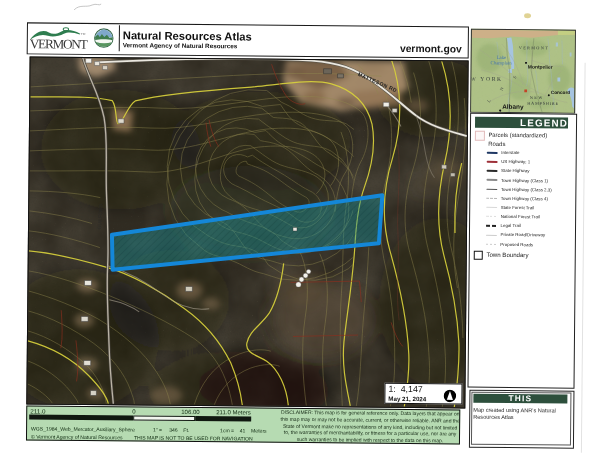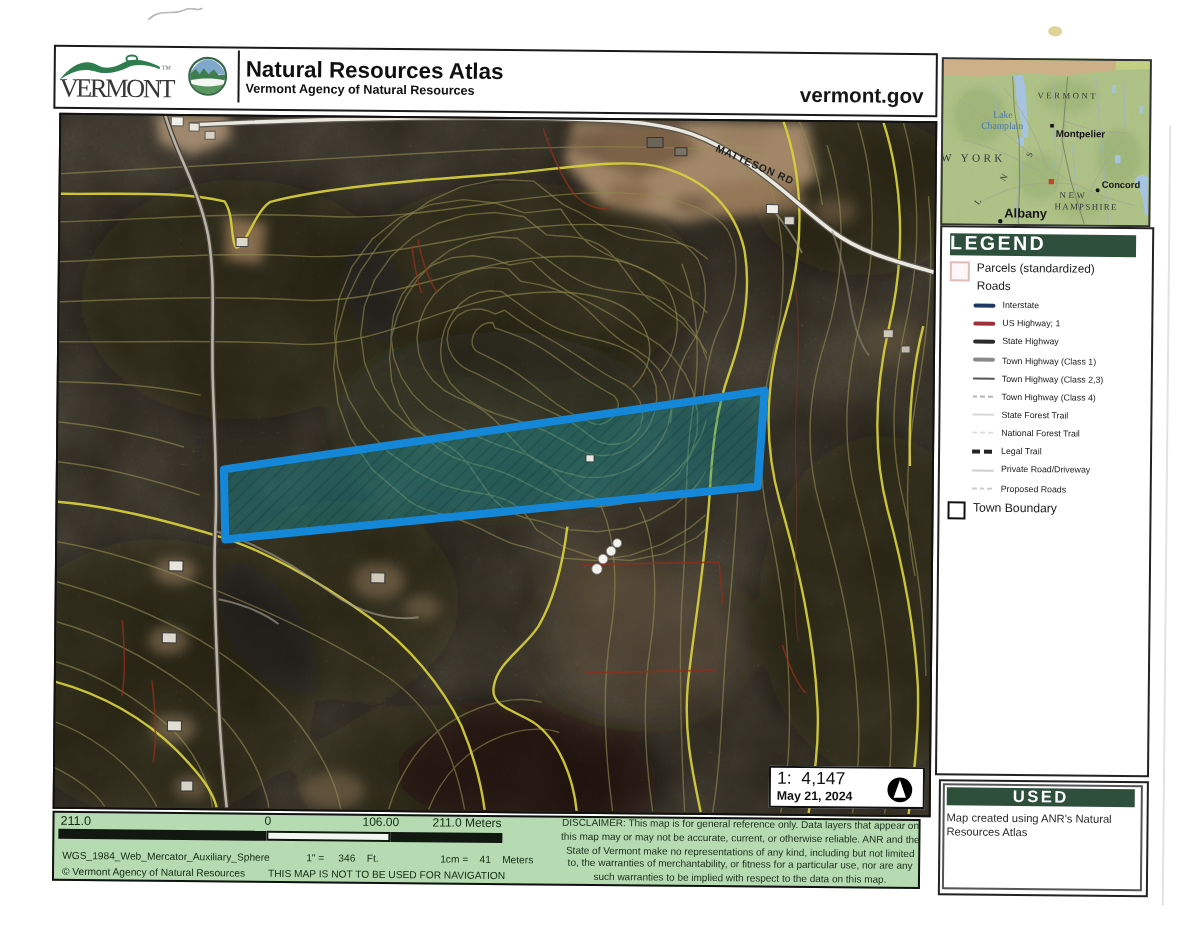--- a/index.html
+++ b/index.html
@@ -333,21 +333,21 @@
   <text x="31" y="78.8" font-size="6.4" font-weight="bold" fill="#141414">Albany</text>
   <circle cx="29" cy="80.7" r="1.1" fill="#111"></circle>
   <text x="44" y="49" font-family="'Liberation Serif',serif" font-size="4.4" fill="#3a4040" transform="rotate(-65 44 49)">S</text>
   <text x="31" y="61" font-family="'Liberation Serif',serif" font-size="4.4" fill="#3a4040" transform="rotate(-60 31 61)">N</text>
   <text x="18" y="73" font-family="'Liberation Serif',serif" font-size="4.4" fill="#3a4040" transform="rotate(-55 18 73)">L</text>
 </svg>
 </div>
 
 <div class="abs" style="left:469px;top:110.5px;width:105px;height:273px;border:1.3px solid #222;background:#fff;"></div>
 
-<div class="abs" style="left:474px;top:115.2px;width:93px;height:10.5px;background:#2d4f3c;color:#fff;font-weight:bold;font-size:9.8px;letter-spacing:1.2px;text-align:left;line-height:11px;">LEGEND</div>
+<div class="abs" style="left:474px;top:115.2px;width:93px;height:10.5px;background:#2d4f3c;color:#fff;font-weight:bold;font-size:9.8px;letter-spacing:1.2px;text-align:right;line-height:11px;">LEGEND</div>
 
 <div class="abs" style="left:474px;top:129.3px;width:8px;height:8px;border:1px solid #e2bcbc;background:#fdf7f7;"></div>
 <div class="abs" style="left:487.5px;top:129.8px;font-size:5.9px;color:#1a1a1a;">Parcels (standardized)</div>
 
 <div class="abs" style="left:487.5px;top:139.1px;font-size:5.9px;color:#1a1a1a;">Roads</div>
 
 <div class="abs" style="left:486px;top:149.5px;width:11px;height:2.6px;background:#1f3864;border-radius:2.6px;"></div>
     <div class="abs" style="left:500.5px;top:148.10000000000002px;font-size:4.4px;color:#1a1a1a;">Interstate</div>
     <div class="abs" style="left:486px;top:158.65px;width:11px;height:2.6px;background:#9e3039;border-radius:2.6px;"></div>
     <div class="abs" style="left:500.5px;top:157.25000000000003px;font-size:4.4px;color:#1a1a1a;">US Highway; 1</div>
@@ -401,21 +401,21 @@
 <div class="abs" style="left:222px;top:428px;font-size:5.1px;color:#0f2a10;">1cm =&nbsp;&nbsp;&nbsp;&nbsp;41&nbsp;&nbsp;&nbsp;&nbsp;Meters</div>
 
 <div class="abs" style="left:33px;top:436.3px;font-size:5.1px;color:#0f2a10;">© Vermont Agency of Natural Resources</div>
 <div class="abs" style="left:136px;top:436.3px;font-size:5.1px;color:#0f2a10;">THIS MAP IS NOT TO BE USED FOR NAVIGATION</div>
 
 <div class="abs" style="left:282px;top:409.2px;width:180px;font-size:5px;line-height:6.7px;text-align:center;color:#182c18;">DISCLAIMER: This map is for general reference only. Data layers that appear on this map may or may not be accurate, current, or otherwise reliable. ANR and the State of Vermont make no representations of any kind, including but not limited to, the warranties of merchantability, or fitness for a particular use, nor are any such warranties to be implied with respect to the data on this map.</div>
 
 <div class="abs" style="left:470.5px;top:387.5px;width:103px;height:56px;border:1.2px solid #222;background:#fff;"></div>
 <div class="abs" style="left:473px;top:390px;width:98px;height:51px;border:0.8px solid #555;"></div>
 
-<div class="abs" style="left:475px;top:392px;width:94px;height:9px;background:#2d4f3c;color:#fff;font-weight:bold;font-size:8.3px;letter-spacing:1.2px;text-align:center;line-height:9.5px;">USED</div>
+<div class="abs" style="left:475px;top:392px;width:94px;height:9px;background:#2d4f3c;color:#fff;font-weight:bold;font-size:8.3px;letter-spacing:1.2px;text-align:center;line-height:9.5px;">THIS</div>
 
 <div class="abs" style="left:475px;top:405px;width:86px;font-size:5.6px;line-height:7.2px;color:#2a2a2a;">Map created using ANR's Natural Resources Atlas</div>
 
 <div class="abs" style="left:70px;top:2px;width:30px;height:14px;">
   <svg width="30" height="14">
         <path d="M2 10 C8 4 14 8 20 5 C24 3 27 6 29 4" fill="none" stroke="#b8b8b8" stroke-width="0.8"></path>
       </svg>
 </div>
 <div class="abs" style="left:522px;top:11px;width:7px;height:5px;background:#d8c87a;border-radius:50%;opacity:0.8;"></div>
 <div class="abs" style="left:583px;top:60px;width:1px;height:390px;background:#e2e2e2;"></div>

